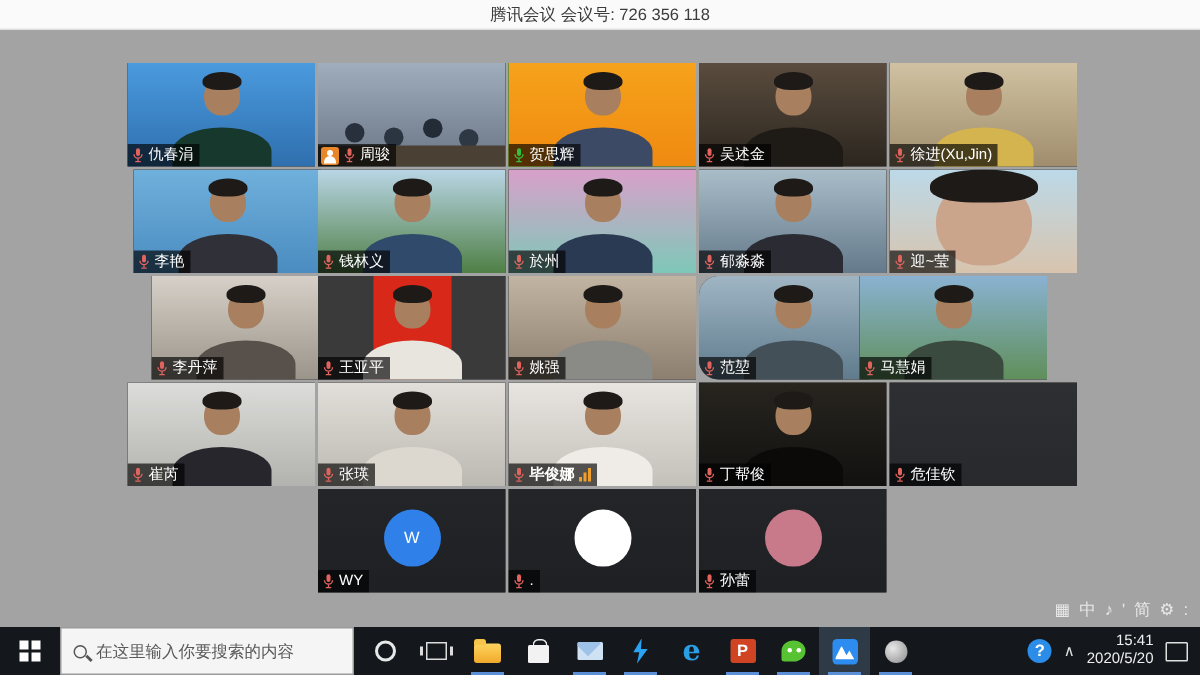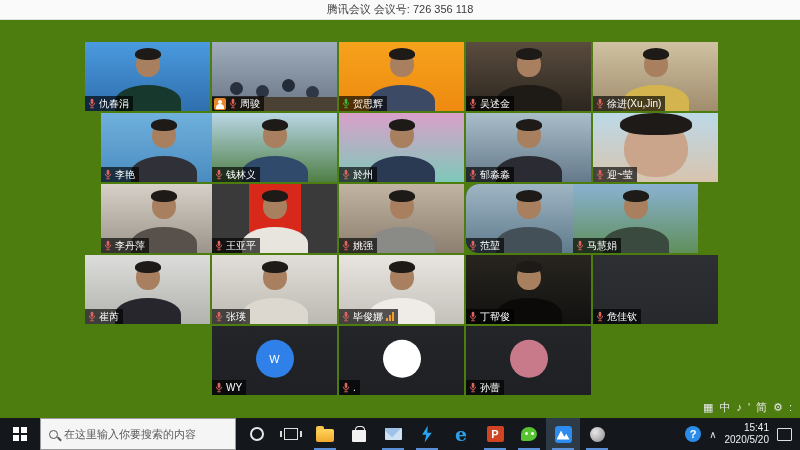--- a/index.html
+++ b/index.html
@@ -6,21 +6,21 @@
   html,body { width:800px; height:450px; overflow:hidden;
     font-family:"Liberation Sans","DejaVu Sans",sans-serif; background:#000; }
 
   
   .titlebar { position:absolute; left:0; top:0; width:800px; height:20px;
     background:#fafafa; border-bottom:1px solid #e0e0e0;
     display:flex; align-items:center; justify-content:center;
     font-size:11px; color:#3c3c3c; }
 
   
-  .stage { position:absolute; left:0; top:20px; width:800px; height:398px; background:#4d7c0f; }
+  .stage { position:absolute; left:0; top:20px; width:800px; height:398px; background:#a3a3a3; }
   .grid { position:absolute; left:85px; top:22px; width:633px; height:353px; }
 
   .tile { position:absolute; width:125px; height:69px; background:#222; overflow:hidden; }
   .tile.active { outline:2px solid #2fae2f; outline-offset:-2px; }
   .scene { position:absolute; inset:0; }
 
   
   .sil { position:absolute; left:0; right:0; bottom:0; height:100%; pointer-events:none; }
   .sil .head { position:absolute; left:50%; top:9px; width:24px; height:26px; margin-left:-12px;
     background:#a8805f; border-radius:50% 50% 46% 46%; }
@@ -217,21 +217,21 @@
           <rect x="4.4" y="0.8" width="3.2" height="6.2" rx="1.6" fill="currentColor"></rect>
           <path d="M2.8 5.6a3.2 3.2 0 0 0 6.4 0" stroke="currentColor" stroke-width="1.1" fill="none"></path>
           <line x1="6" y1="9" x2="6" y2="11" stroke="currentColor" stroke-width="1.1"></line>
           <line x1="3.8" y1="11.6" x2="8.2" y2="11.6" stroke="currentColor" stroke-width="1.1"></line>
         </svg>
       </span>
       <span class="pname">徐进(Xu,Jin)</span>
 
     </div>
   </div>
-      <div class="tile v-normal" style="left: 16px; top: 71px;">
+      <div class="tile v-normal" style="left: 4px; top: 71px;">
     <div class="scene" style="background: linear-gradient(rgb(111, 176, 220), rgb(74, 140, 192));"></div>
 
     <div class="sil">
       <div class="body" style="background: rgb(48, 48, 56);"></div>
           <div class="head"></div>
           <div class="hair"></div>
     </div>
 
     <div class="label">
 
@@ -492,21 +492,21 @@
           <rect x="4.4" y="0.8" width="3.2" height="6.2" rx="1.6" fill="currentColor"></rect>
           <path d="M2.8 5.6a3.2 3.2 0 0 0 6.4 0" stroke="currentColor" stroke-width="1.1" fill="none"></path>
           <line x1="6" y1="9" x2="6" y2="11" stroke="currentColor" stroke-width="1.1"></line>
           <line x1="3.8" y1="11.6" x2="8.2" y2="11.6" stroke="currentColor" stroke-width="1.1"></line>
         </svg>
       </span>
       <span class="pname">张瑛</span>
 
     </div>
   </div>
-      <div class="tile v-normal" style="left: 254px; top: 213px;">
+      <div class="tile v-normal" style="left: 254px; top: 213px; font-weight: bold;">
     <div class="scene" style="background: linear-gradient(rgb(232, 229, 224), rgb(196, 192, 186));"></div>
 
     <div class="sil">
       <div class="body" style="background: rgb(239, 236, 232);"></div>
           <div class="head"></div>
           <div class="hair"></div>
     </div>
 
     <div class="label">
 

